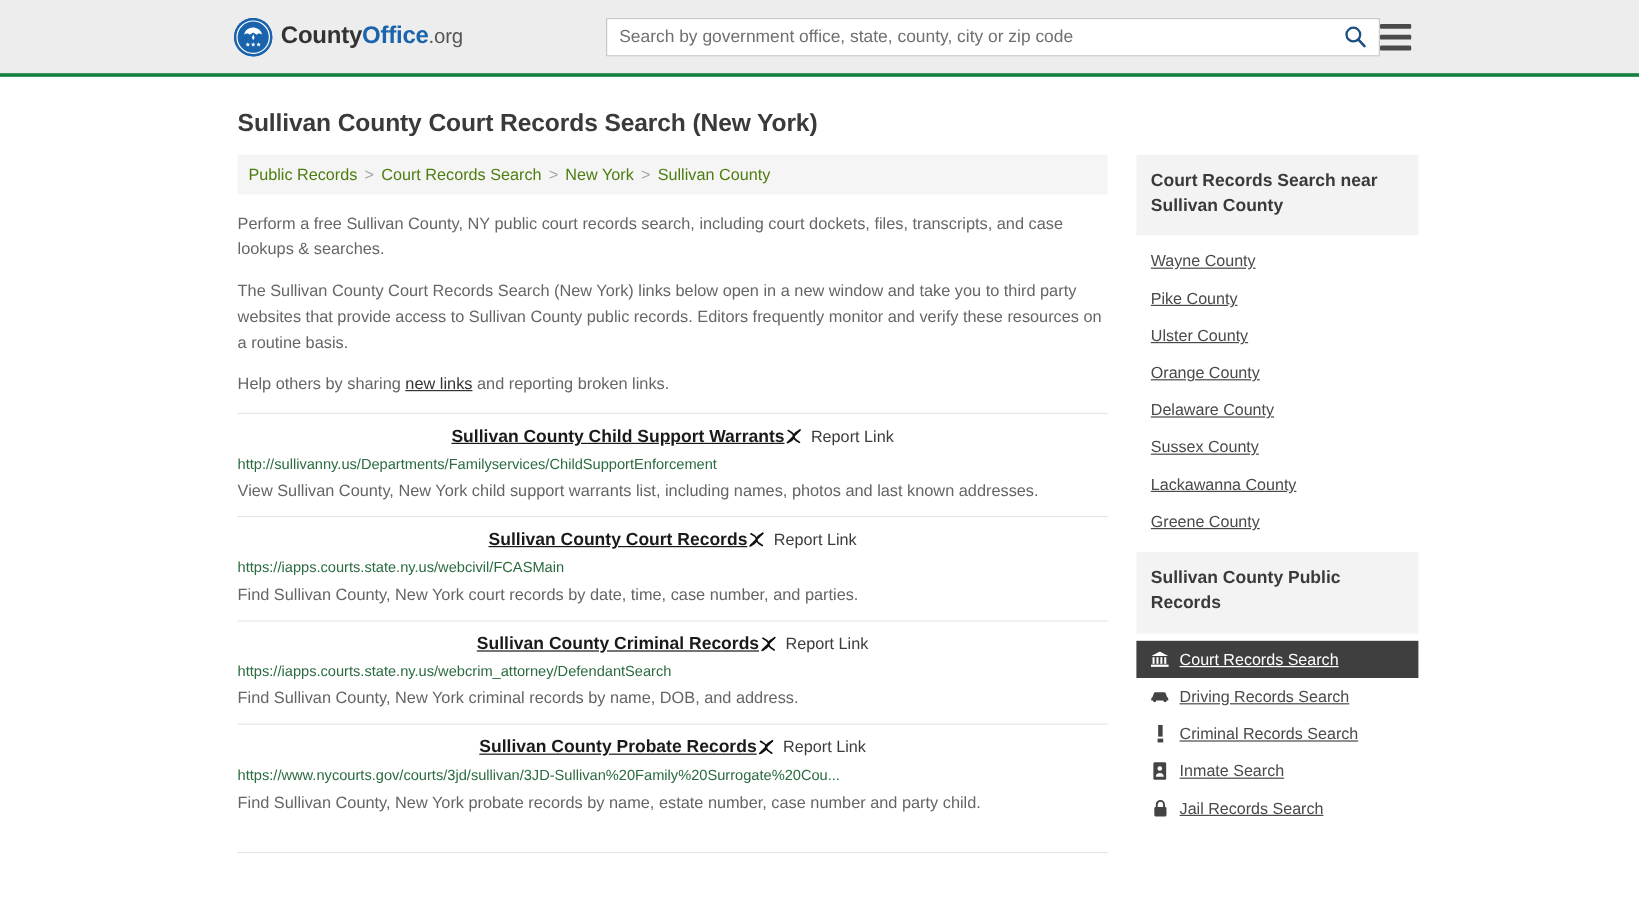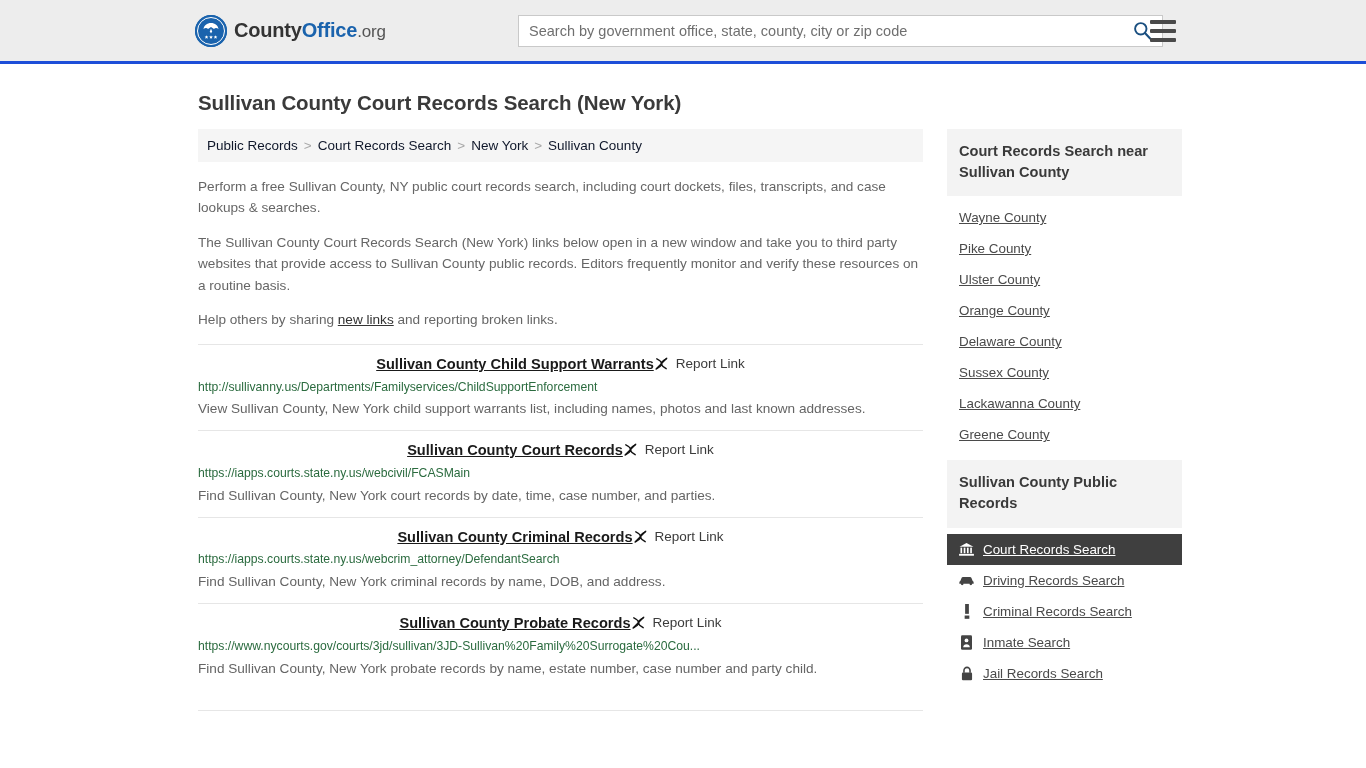--- a/index.html
+++ b/index.html
@@ -8,21 +8,21 @@
     width: 1366px; height: 768px;
     background: #ffffff;
     font-family: "Liberation Sans", sans-serif;
     overflow: hidden;
   }
 
   
   .site-header {
     height: 64px;
     background: #ededed;
-    border-bottom: 3px solid #1d4ed8;
+    border-bottom: 3px solid #15803d;
     display: flex;
     align-items: center;
     position: relative;
   }
   .logo-wrap {
     position: absolute;
     left: 195px;
     display: flex;
     align-items: center;
     gap: 7px;
@@ -39,21 +39,21 @@
     color: #333333;
     letter-spacing: -0.2px;
     white-space: nowrap;
   }
   .logo-text .b { color: #1a63ad; font-weight: bold; }
   .logo-text .n { font-weight: bold; color: #333; }
   .logo-text .tld { color: #555; font-size: 17px; }
 
   .search-wrap {
     position: absolute;
-    left: 518px;
+    left: 505px;
     width: 645px;
     height: 32px;
     background: #ffffff;
     border: 1px solid #c9c9c9;
     display: flex;
     align-items: center;
   }
   .search-input {
     flex: 1;
     height: 100%;
@@ -108,21 +108,21 @@
   .breadcrumb {
     background: #f5f5f5;
     height: 33px;
     display: flex;
     align-items: center;
     padding: 0 9px;
     font-size: 13.5px;
     margin-bottom: 14px;
   }
   .breadcrumb a {
-    color: #0f172a;
+    color: #4d7c0f;
     text-decoration: none;
   }
   .breadcrumb .sep { color: #a8a8a8; margin: 0 6px; }
 
   
   .intro p {
     font-size: 13.6px;
     line-height: 1.58;
     color: #666666;
     margin: 0 0 13px 0;

